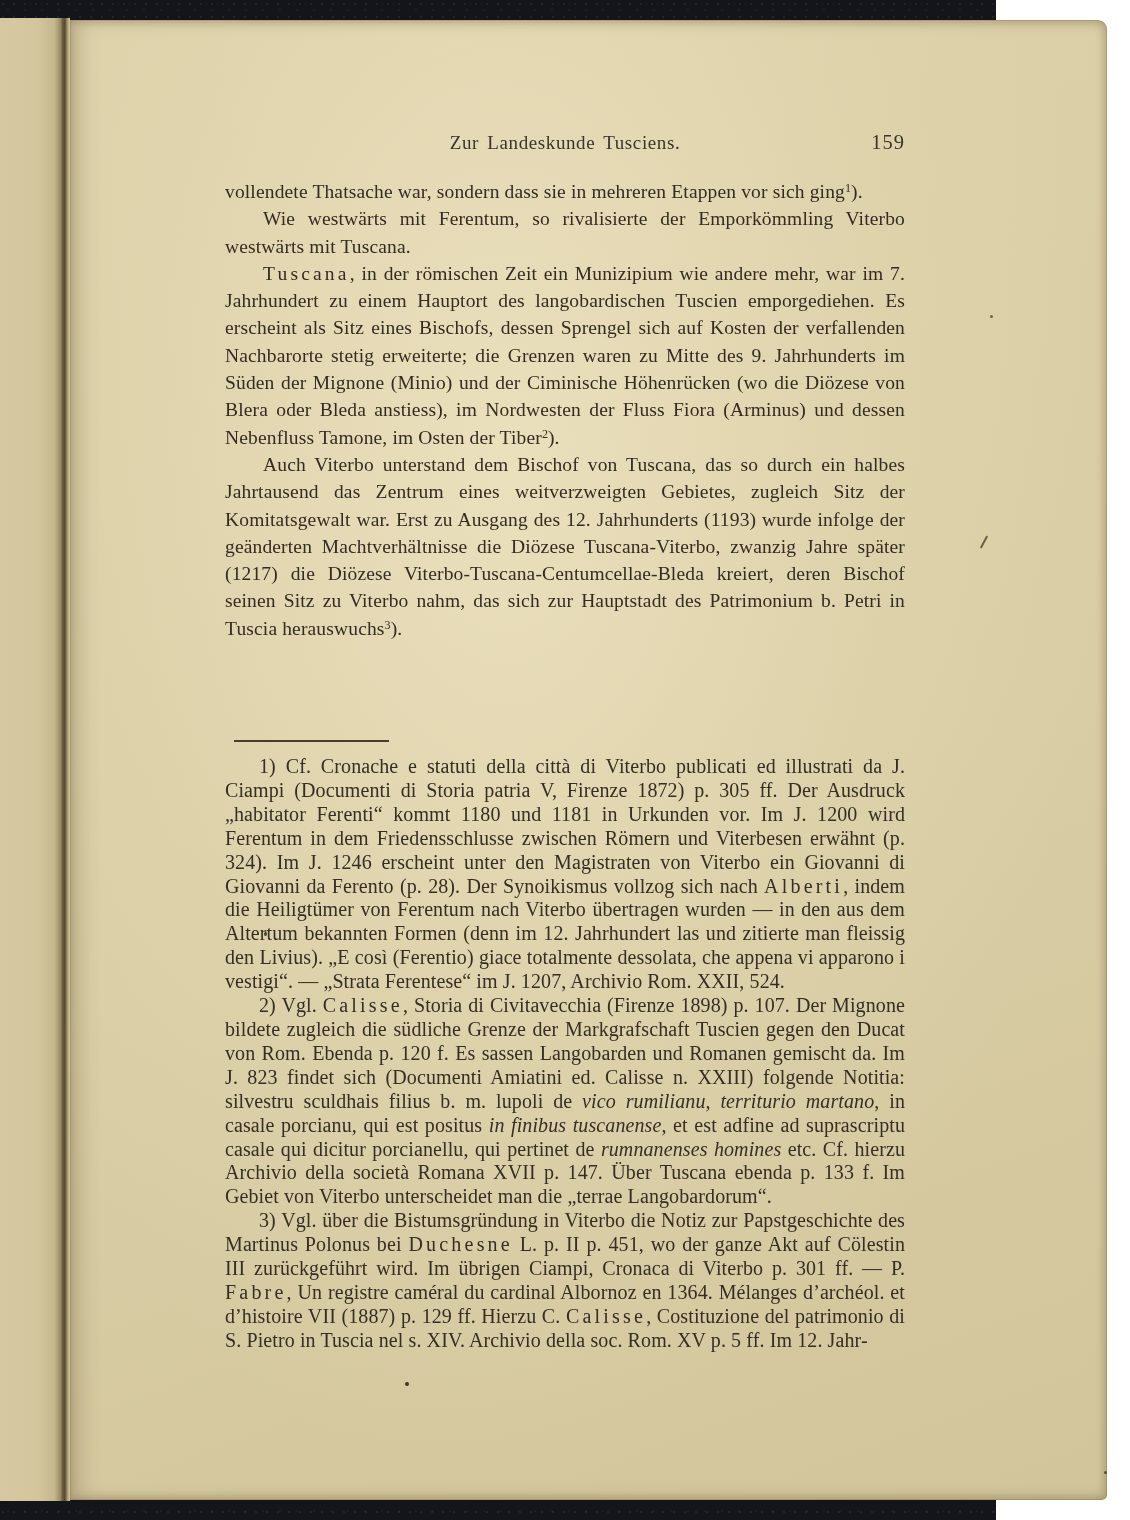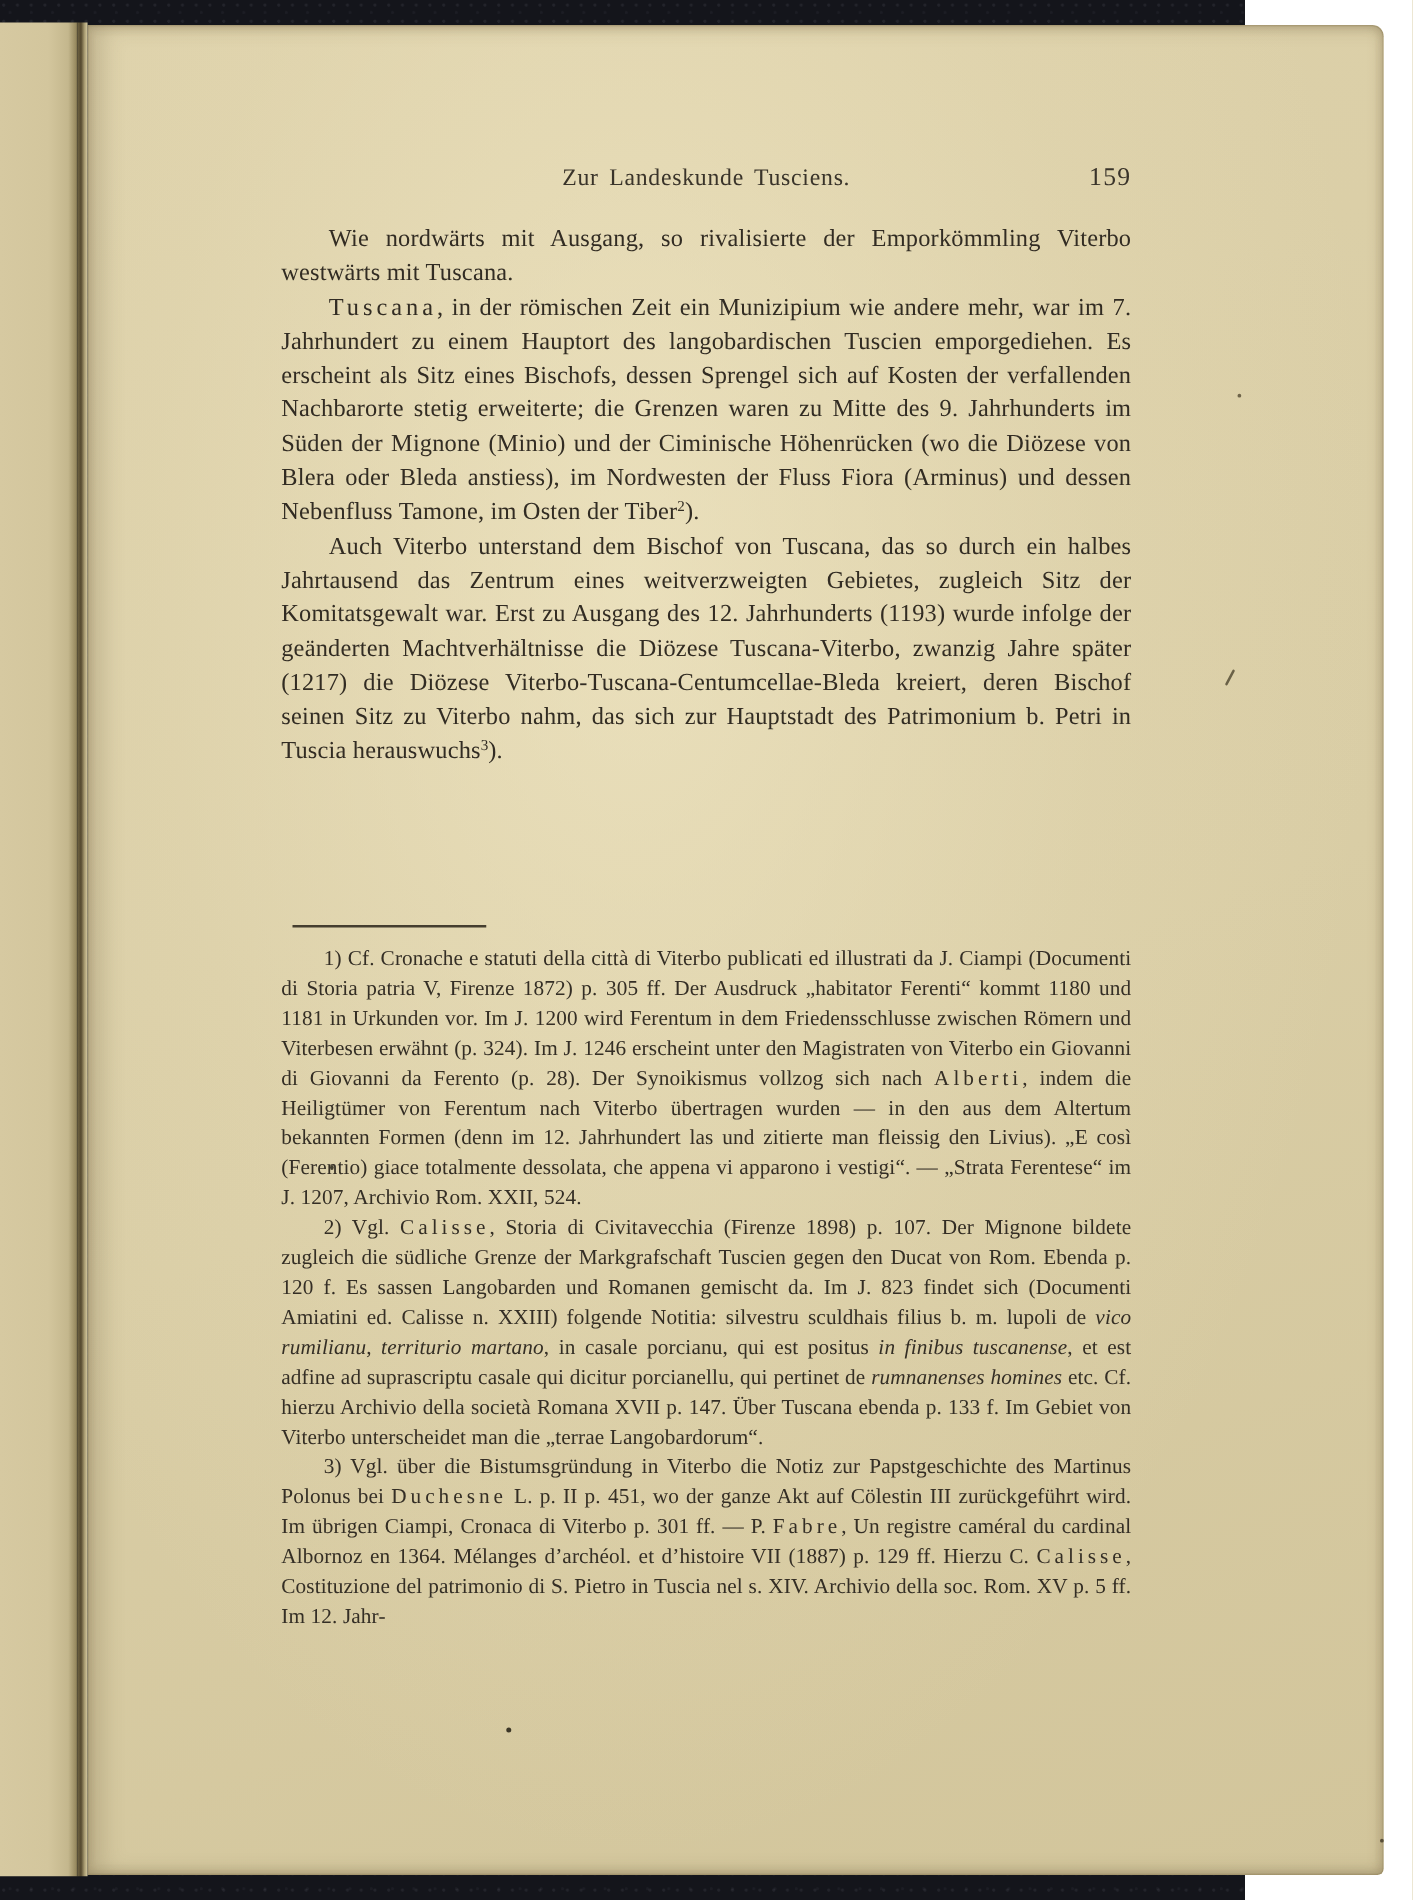--- a/index.html
+++ b/index.html
@@ -114,21 +114,21 @@
     width: 155px;
     height: 2px;
     background: #453e2f;
   }
 
   .footnotes {
     position: absolute;
     left: 0;
     top: 623px;
     width: 680px;
-    font-size: 17px;
+    font-size: 20px;
     line-height: 23.9px;
     text-align: justify;
     letter-spacing: 0.1px;
     color: #342e25;
   }
   .fn {
     margin: 0;
     text-indent: 34px;
   }
 
@@ -175,21 +175,22 @@
     <div class="artifact speck-4"></div>
 
     <div class="text-block">
 
       <div class="header">
         <span class="running-title">Zur Landeskunde Tusciens.</span>
         <span class="page-number">159</span>
       </div>
 
       <div class="copy">
-        <p class="para"><span>Wie nordwärts mit Ausgang, so rivalisierte der Emporkömmling Viterbo westwärts mit Tuscana.</span></p>
+        <p class="para noindent"><span>vollendete Thatsache war, sondern dass sie in mehreren Etappen vor sich ging</span><span class="sup">1</span><span>).</span></p>
+        <p class="para"><span>Wie westwärts mit Ferentum, so rivalisierte der Emporkömmling Viterbo westwärts mit Tuscana.</span></p>
         <p class="para"><span class="sperr">Tuscana</span><span>, in der römischen Zeit ein Munizipium wie andere mehr, war im 7. Jahrhundert zu einem Hauptort des langobardischen Tuscien emporgediehen. Es erscheint als Sitz eines Bischofs, dessen Sprengel sich auf Kosten der verfallenden Nachbarorte stetig erweiterte; die Grenzen waren zu Mitte des 9. Jahrhunderts im Süden der Mignone (Minio) und der Ciminische Höhenrücken (wo die Diözese von Blera oder Bleda anstiess), im Nordwesten der Fluss Fiora (Arminus) und dessen Nebenfluss Tamone, im Osten der Tiber</span><span class="sup">2</span><span>).</span></p>
         <p class="para"><span>Auch Viterbo unterstand dem Bischof von Tuscana, das so durch ein halbes Jahrtausend das Zentrum eines weitverzweigten Gebietes, zugleich Sitz der Komitatsgewalt war. Erst zu Ausgang des 12. Jahrhunderts (1193) wurde infolge der geänderten Machtverhältnisse die Diözese Tuscana-Viterbo, zwanzig Jahre später (1217) die Diözese Viterbo-Tuscana-Centumcellae-Bleda kreiert, deren Bischof seinen Sitz zu Viterbo nahm, das sich zur Hauptstadt des Patrimonium b. Petri in Tuscia herauswuchs</span><span class="sup">3</span><span>).</span></p>
       </div>
 
       <div class="fn-rule"></div>
 
       <div class="footnotes">
         <p class="fn"><span>1) Cf. Cronache e statuti della città di Viterbo publicati ed illustrati da J. Ciampi (Documenti di Storia patria V, Firenze 1872) p. 305 ff.  Der Ausdruck „habitator Ferenti“ kommt 1180 und 1181 in Urkunden vor.  Im J. 1200 wird Ferentum in dem Friedensschlusse zwischen Römern und Viterbesen erwähnt (p. 324).  Im J. 1246 erscheint unter den Magistraten von Viterbo ein Giovanni di Giovanni da Ferento (p. 28).  Der Synoikismus vollzog sich nach </span><span class="sperr">Alberti</span><span>, indem die Heiligtümer von Ferentum nach Viterbo übertragen wurden — in den aus dem Altertum bekannten Formen (denn im 12. Jahrhundert las und zitierte man fleissig den Livius).  „E così (Ferentio) giace totalmente dessolata, che appena vi apparono i vestigi“. — „Strata Ferentese“ im J. 1207, Archivio Rom. XXII, 524.</span></p>
         <p class="fn"><span>2) Vgl. </span><span class="sperr">Calisse</span><span>, Storia di Civitavecchia (Firenze 1898) p. 107.  Der Mignone bildete zugleich die südliche Grenze der Markgrafschaft Tuscien gegen den Ducat von Rom.  Ebenda p. 120 f. Es sassen Langobarden und Romanen gemischt da.  Im J. 823 findet sich (Documenti Amiatini ed. Calisse n. XXIII) folgende Notitia: silvestru sculdhais filius b. m. lupoli de </span><span class="it">vico rumilianu, territurio martano</span><span>, in casale porcianu, qui est positus </span><span class="it">in finibus tuscanense</span><span>, et est adfine ad suprascriptu casale qui dicitur porcianellu, qui pertinet de </span><span class="it">rumnanenses homines</span><span> etc.  Cf. hierzu Archivio della società Romana XVII p. 147.  Über Tuscana ebenda p. 133 f. Im Gebiet von Viterbo unterscheidet man die „terrae Langobardorum“.</span></p>
         <p class="fn"><span>3) Vgl. über die Bistumsgründung in Viterbo die Notiz zur Papstgeschichte des Martinus Polonus bei </span><span class="sperr">Duchesne</span><span> L. p. II p. 451, wo der ganze Akt auf Cölestin III zurückgeführt wird.  Im übrigen Ciampi, Cronaca di Viterbo p. 301 ff.  —  P. </span><span class="sperr">Fabre</span><span>, Un registre caméral du cardinal Albornoz en 1364.  Mélanges d’archéol. et d’histoire VII (1887)  p. 129 ff.  Hierzu C. </span><span class="sperr">Calisse</span><span>, Costituzione del patrimonio di S. Pietro in Tuscia nel s. XIV. Archivio della soc. Rom. XV p. 5 ff.  Im 12. Jahr-</span></p>

